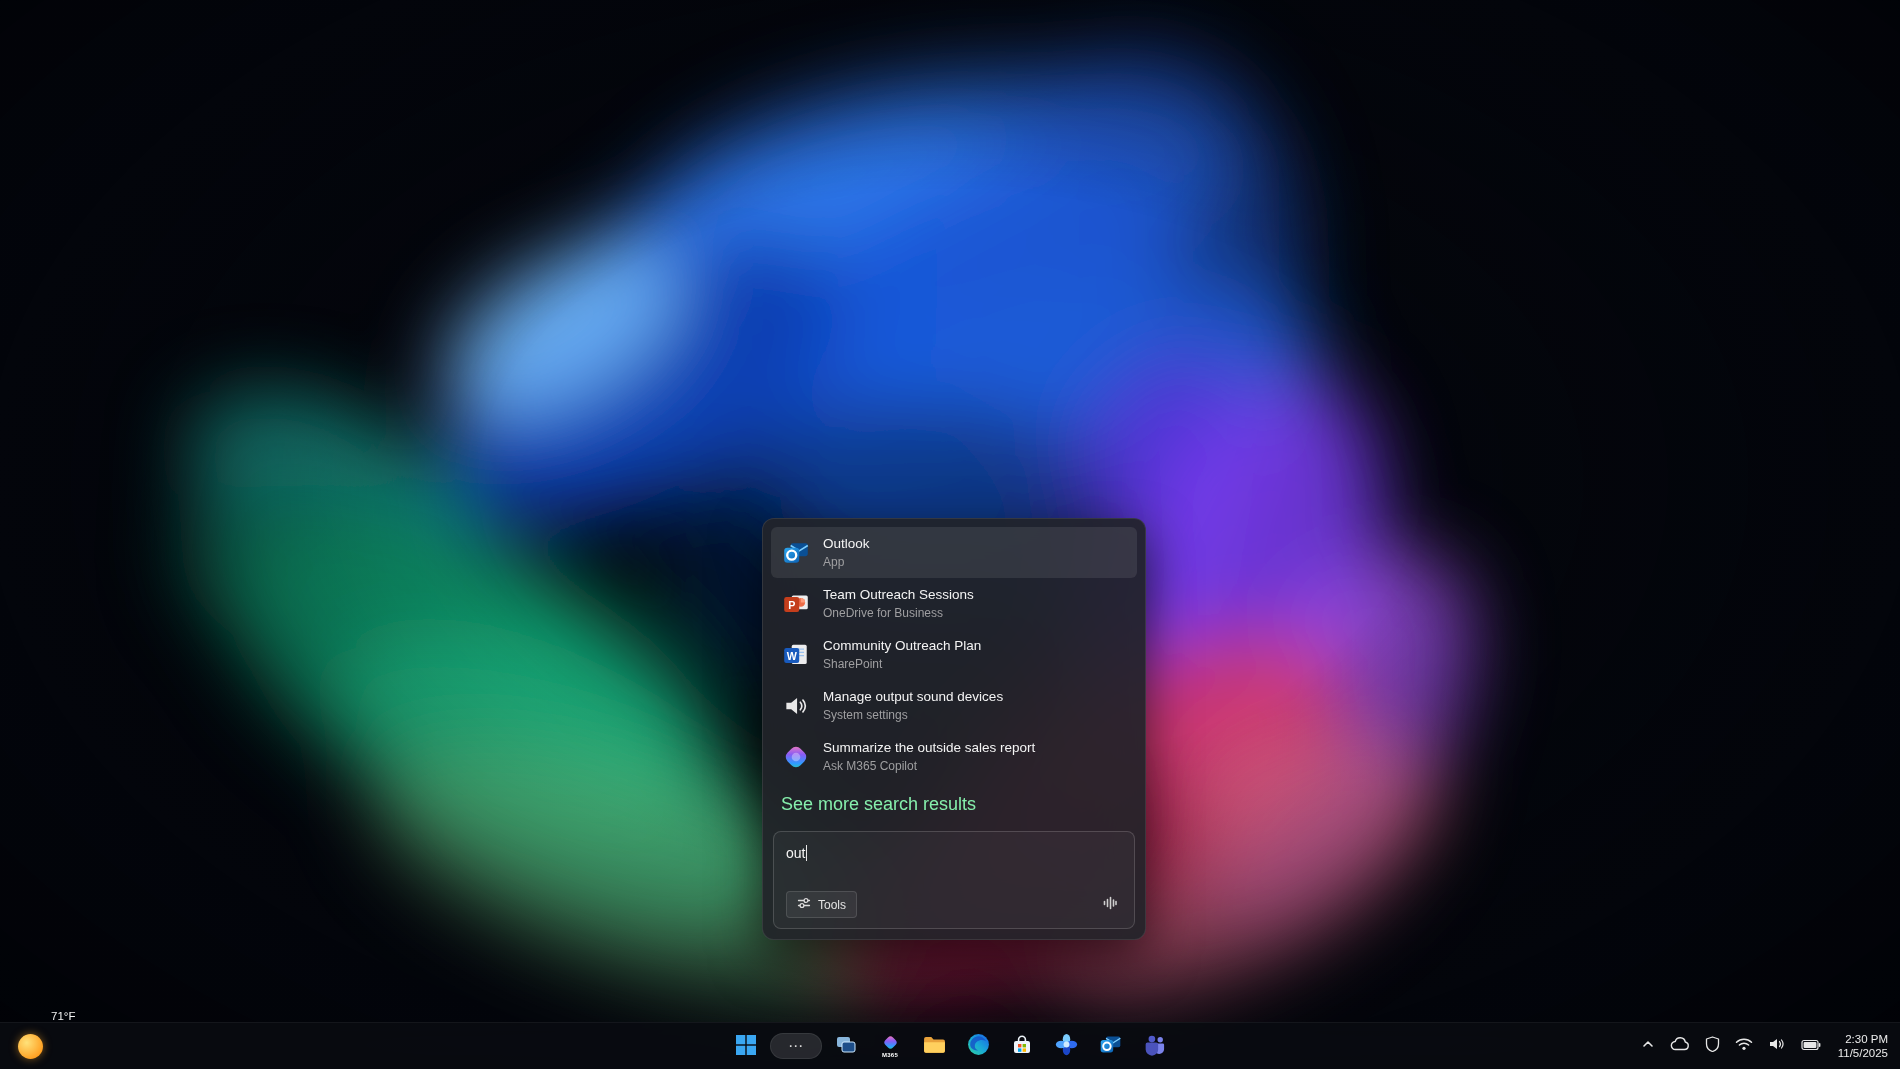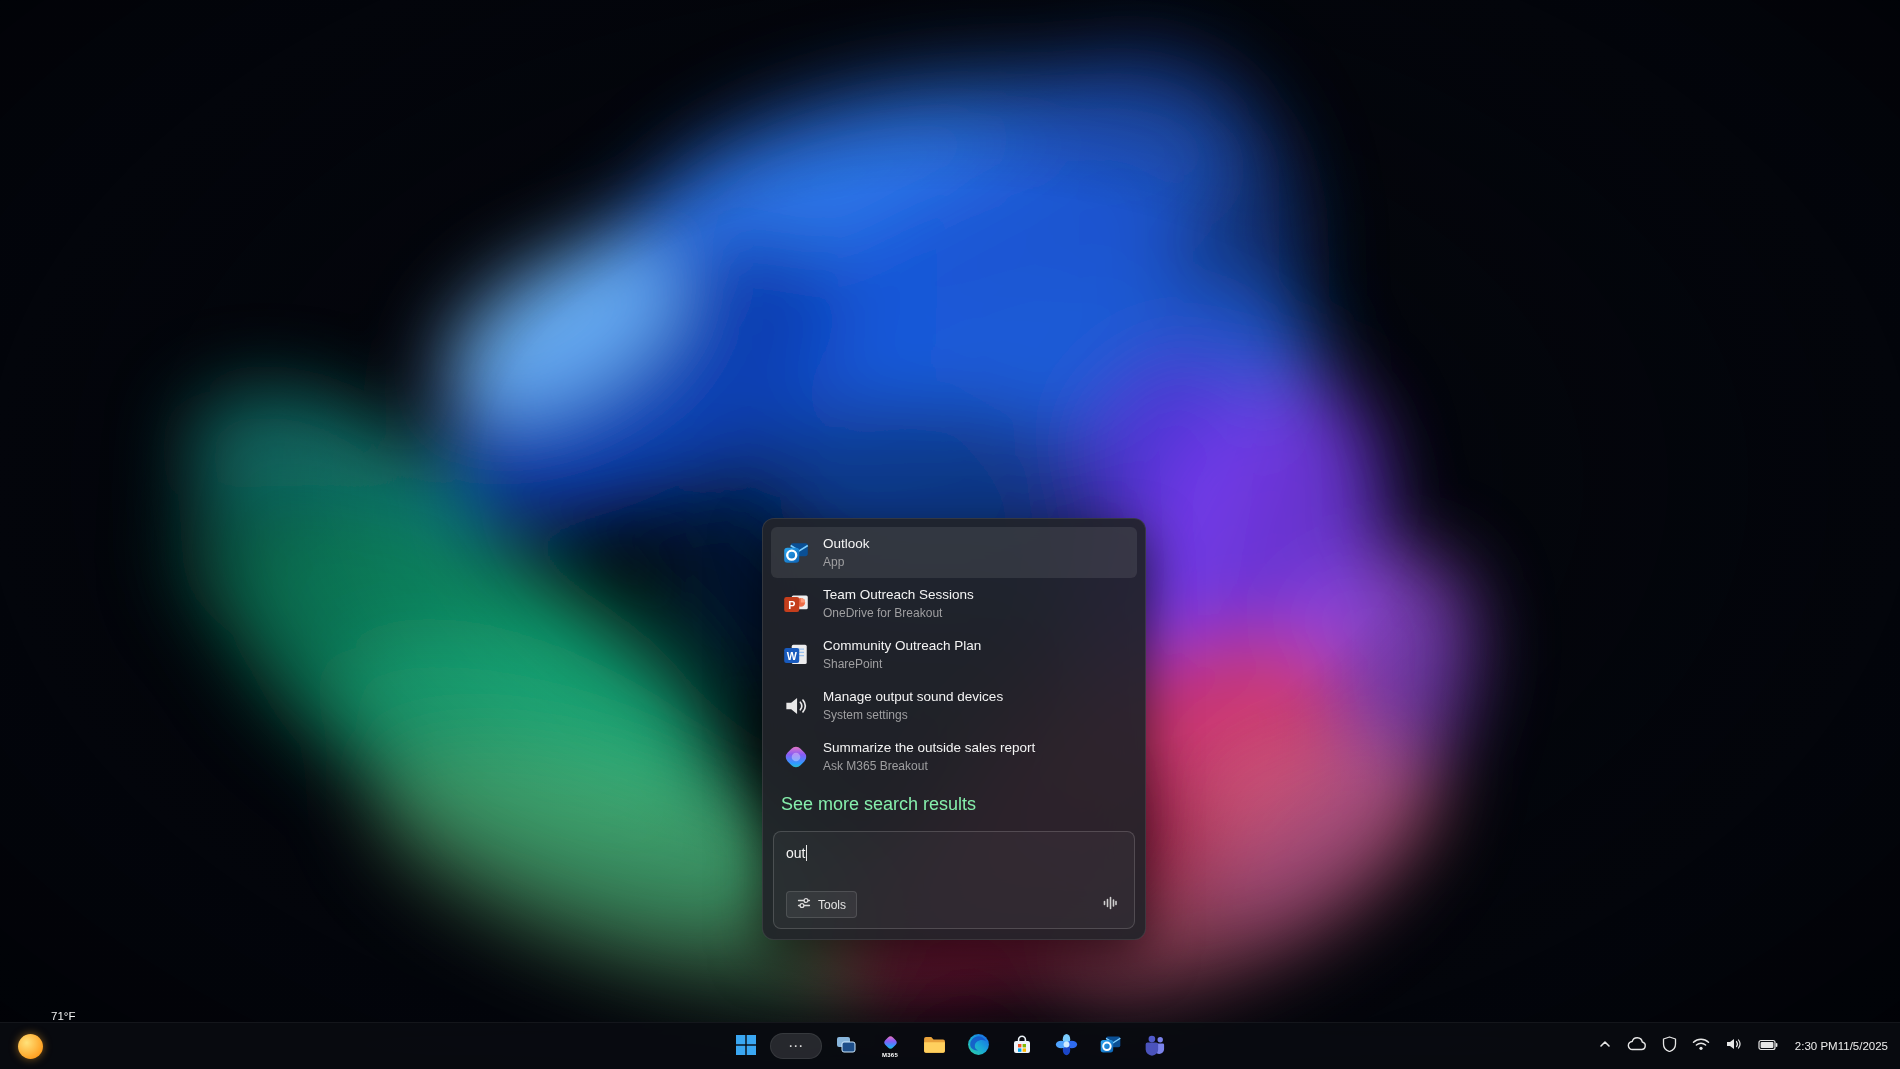--- a/index.html
+++ b/index.html
@@ -65,21 +65,21 @@
   .search-pill {
     width:52px; height:26px; border-radius:13px;
     background:rgba(255,255,255,0.12); border:1px solid rgba(255,255,255,0.08);
     color:#d8d8d8; font-size:15px; letter-spacing:1px;
     display:flex; align-items:center; justify-content:center; cursor:default;
   }
   .m365wrap { display:flex; flex-direction:column; align-items:center; gap:1px; }
   .m365b { font-size:6px; font-weight:bold; color:#fff; letter-spacing:0.3px; }
   .tb-right { position:absolute; right:12px; top:0; bottom:0; display:flex; align-items:center; gap:11px; }
   .tray-ic { display:flex; align-items:center; justify-content:center; padding:2px; cursor:default; }
-  .clock { display:flex; align-items:flex-end; justify-content:center; margin-left:4px; cursor:default; }
+  .clock { display:flex; flex-direction:column; align-items:flex-end; justify-content:center; margin-left:4px; cursor:default; }
   .ctime, .cdate { font-size:11.5px; line-height:14px; color:#ededed; }
 </style>
 </head>
 <body>
 
 <svg width="0" height="0" style="position:absolute" aria-hidden="true">
   <defs>
     <linearGradient id="g-outlook" x1="0" y1="0" x2="1" y2="1">
       <stop offset="0" stop-color="#2da8f2"></stop>
         <stop offset="1" stop-color="#0c62b4"></stop>
@@ -157,21 +157,21 @@
         <svg width="30" height="30" viewBox="0 0 28 28">
           <rect x="10" y="6" width="15" height="13" rx="1.5" fill="#fff" opacity="0.92"></rect>
           <circle cx="18.5" cy="12.5" r="4" fill="#ed6c47"></circle>
           <path d="M18.5 8.5v4h4a4 4 0 0 0-4-4z" fill="#ff9b7a"></path>
           <rect x="3" y="7.5" width="14" height="14" rx="2" fill="#c43e1c"></rect>
           <text x="10" y="18.4" text-anchor="middle" font-size="10" font-weight="bold" fill="#fff">P</text>
         </svg>
       </span>
       <span class="rtext">
         <span class="rtitle">Team Outreach Sessions</span>
-        <span class="rsub">OneDrive for Breakout</span>
+        <span class="rsub">OneDrive for Business</span>
       </span>
     </div>
 
     <div class="result">
       <span class="ric">
         <svg width="30" height="30" viewBox="0 0 28 28">
           <rect x="10" y="4.5" width="14" height="18" rx="1.5" fill="#fff" opacity="0.92"></rect>
           <g stroke="#9cc3f0" stroke-width="1.2">
             <path d="M12.5 8.5h9M12.5 11.5h9M12.5 14.5h9"></path>
           </g>
@@ -200,21 +200,21 @@
 
     <div class="result">
       <span class="ric">
         <svg width="30" height="30" viewBox="0 0 28 28">
           <rect x="5.5" y="5.5" width="17" height="17" rx="6" transform="rotate(45 14 14)" fill="url(#g-cop)"></rect>
           <circle cx="14" cy="14" r="4" fill="rgba(255,255,255,0.35)"></circle>
         </svg>
       </span>
       <span class="rtext">
         <span class="rtitle">Summarize the outside sales report</span>
-        <span class="rsub">Ask M365 Breakout</span>
+        <span class="rsub">Ask M365 Copilot</span>
       </span>
     </div>
 
   </div>
 
   <div class="see-more">See more search results</div>
 
   <div class="searchbox">
     <div class="query" role="textbox">
       <span>out</span>

